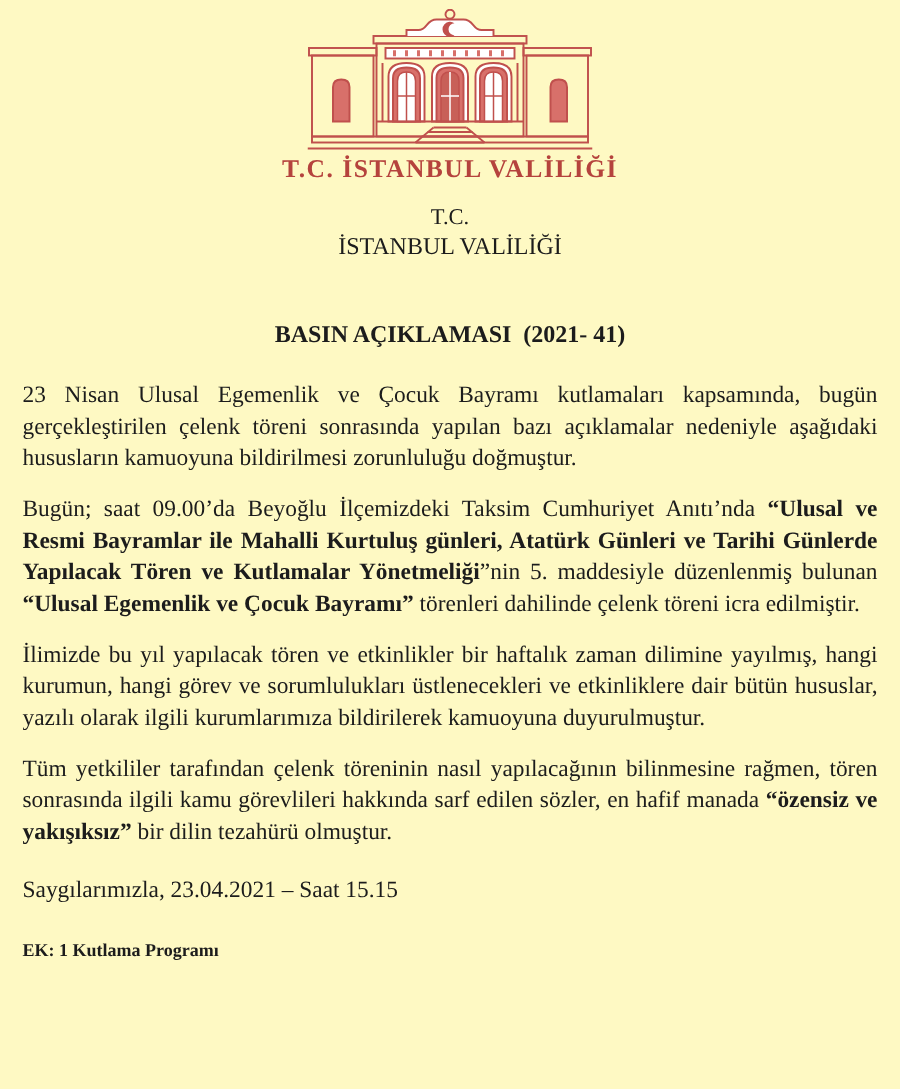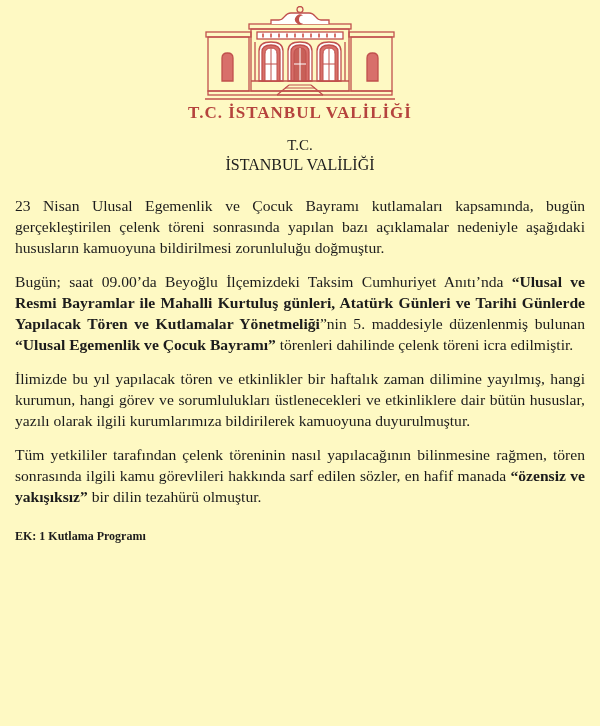--- a/index.html
+++ b/index.html
@@ -135,30 +135,32 @@
       <path d="M84 79 L72 89 M106 79 L118 89" stroke-width="1.2"></path>
     </svg>
     <div class="logo-caption">T.C. İSTANBUL VALİLİĞİ</div>
   </div>
 
   <div class="doc-header">
     <div class="h-line1">T.C.</div>
     <div class="h-line2">İSTANBUL VALİLİĞİ</div>
   </div>
 
+  <div class="doc-title">BASIN AÇIKLAMASI  (2021- 41)</div>
 
   <div class="body-text">
 
     <p class="para">23 Nisan Ulusal Egemenlik ve Çocuk Bayramı kutlamaları kapsamında, bugün gerçekleştirilen çelenk töreni sonrasında yapılan bazı açıklamalar nedeniyle aşağıdaki hususların kamuoyuna bildirilmesi zorunluluğu doğmuştur.</p>
 
     <p class="para"><span>Bugün; saat 09.00’da Beyoğlu İlçemizdeki Taksim Cumhuriyet Anıtı’nda </span><b>“Ulusal ve Resmi Bayramlar ile Mahalli Kurtuluş günleri, Atatürk Günleri ve Tarihi Günlerde Yapılacak Tören ve Kutlamalar Yönetmeliği</b><span>”nin 5. maddesiyle düzenlenmiş bulunan </span><b>“Ulusal Egemenlik ve Çocuk Bayramı”</b><span> törenleri dahilinde çelenk töreni icra edilmiştir.</span></p>
 
     <p class="para">İlimizde bu yıl yapılacak tören ve etkinlikler bir haftalık zaman dilimine yayılmış, hangi kurumun, hangi görev ve sorumlulukları üstlenecekleri ve etkinliklere dair bütün hususlar, yazılı olarak ilgili kurumlarımıza bildirilerek kamuoyuna duyurulmuştur.</p>
 
     <p class="para"><span>Tüm yetkililer tarafından çelenk töreninin nasıl yapılacağının bilinmesine rağmen, tören sonrasında ilgili kamu görevlileri hakkında sarf edilen sözler, en hafif manada </span><b>“özensiz ve yakışıksız”</b><span> bir dilin tezahürü olmuştur.</span></p>
 
 
+    <div class="signature-line">Saygılarımızla, 23.04.2021 – Saat 15.15</div>
 
     <div class="attachment-line">EK: 1 Kutlama Programı</div>
 
   </div>
 
 </div>
 
 </body></html>

